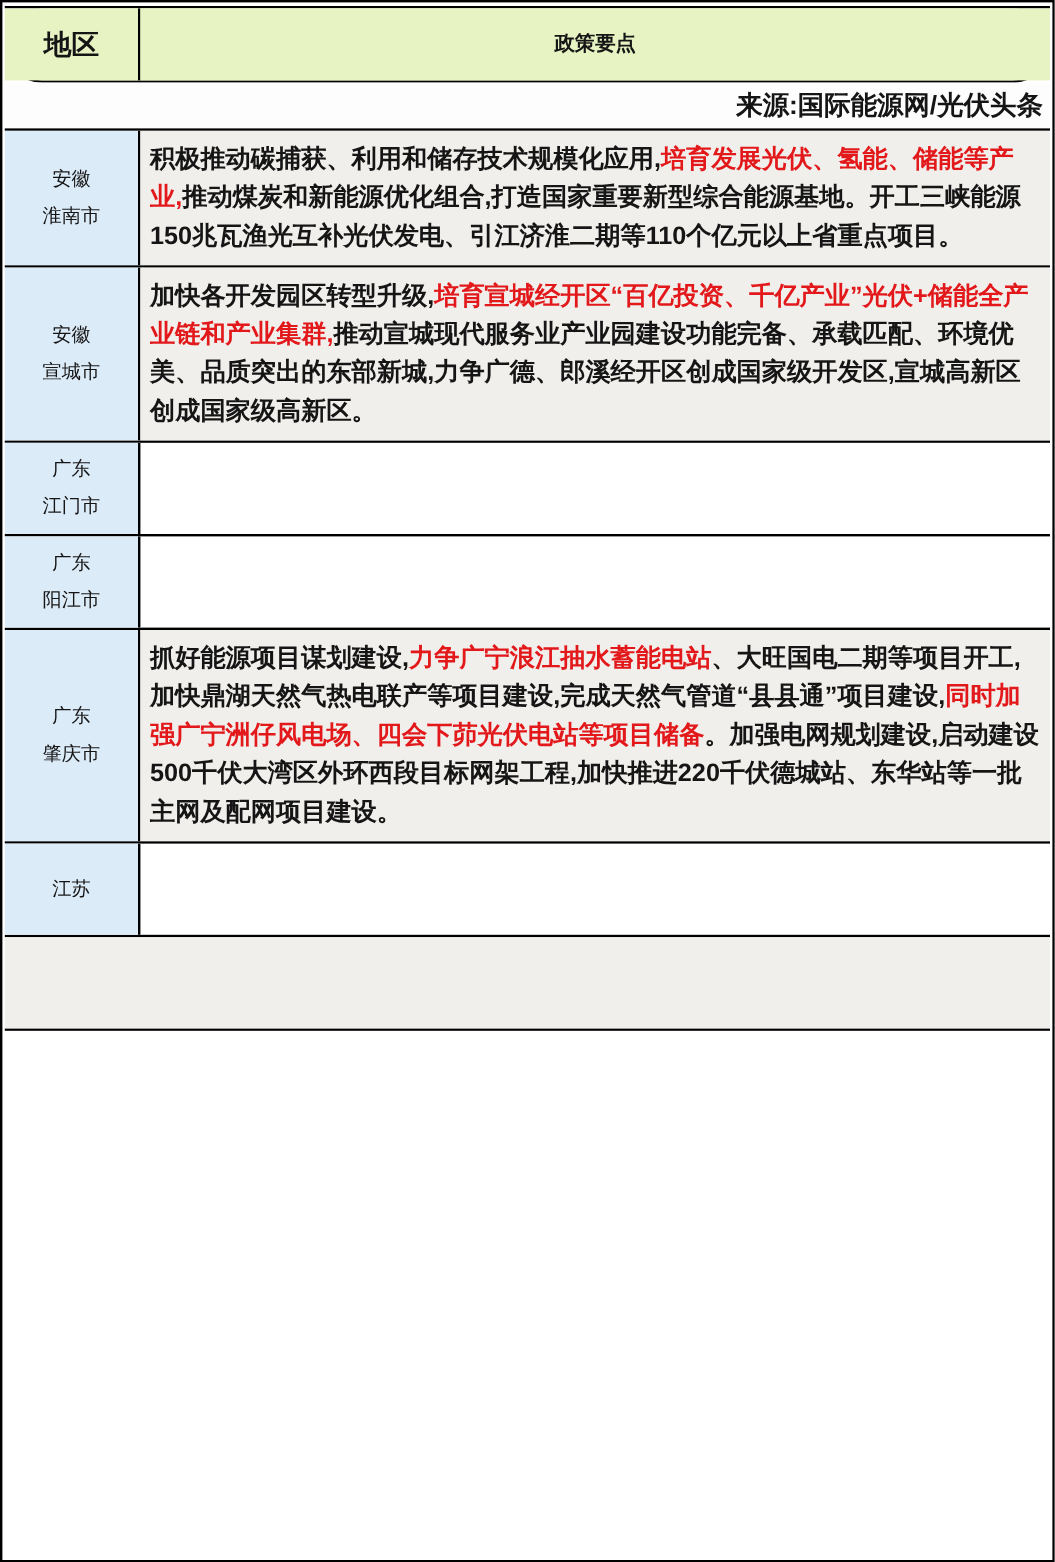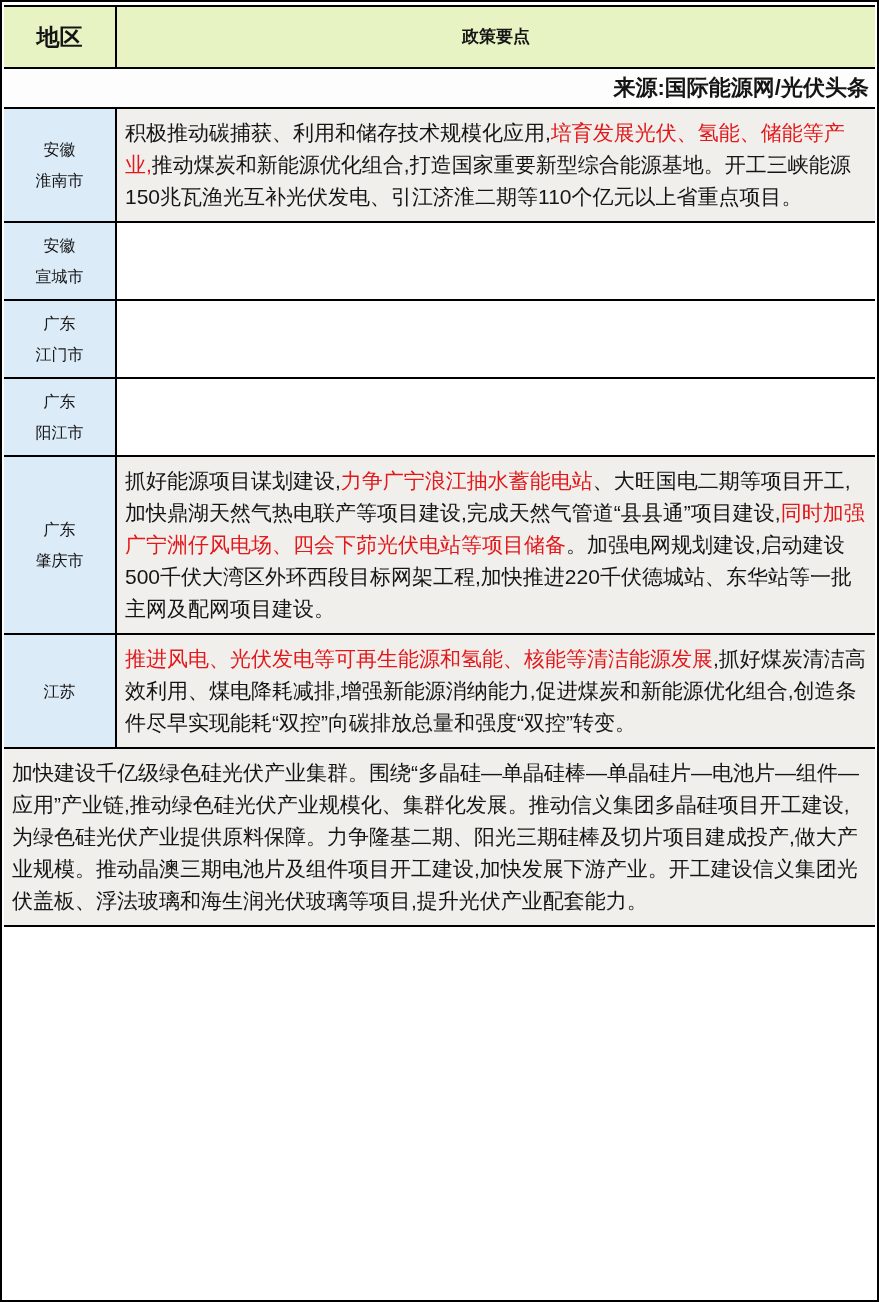--- a/index.html
+++ b/index.html
@@ -40,20 +40,21 @@
     letter-spacing:1px;
   }
   .grid{
     border-top:2px solid var(--line);
   }
   .headrow{
     display:flex;
     background:var(--head-bg);
     border-bottom:2px solid var(--line);
     min-height:62px;
+    border-radius:31px;
   }
   .cell{
     display:flex;
     align-items:center;
   }
   .cell.region{
     width:113px;
     flex:0 0 113px;
     justify-content:center;
     text-align:center;
@@ -73,20 +74,21 @@
   }
   .cell.policy{
     flex:1 1 auto;
     background:var(--policy-bg);
     padding:8px 8px;
     font-size:21px;
     line-height:32px;
     display:flex;
     flex-direction:column;
     justify-content:flex-end;
+    font-weight:bold;
   }
   .headrow .cell.policy{
     background:var(--head-bg);
     font-weight:bold;
     font-size:17px;
     justify-content:center;
     align-items:center;
     flex-direction:row;
   }
   .sourcerow{
@@ -130,20 +132,23 @@
           </div>
           <div class="cell policy">
             <div class="para"><span class="seg">积极推动碳捕获、利用和储存技术规模化应用,</span><span class="seg red">培育发展光伏、氢能、储能等产业,</span><span class="seg">推动煤炭和新能源优化组合,打造国家重要新型综合能源基地。开工三峡能源150兆瓦渔光互补光伏发电、引江济淮二期等110个亿元以上省重点项目。</span></div>
           </div>
         </div>
         <div class="trow">
           <div class="cell region">
             <span>安徽</span>
             <span>宣城市</span>
           </div>
+          <div class="cell policy">
+            <div class="para"><span class="seg">加快各开发园区转型升级,</span><span class="seg red">培育宣城经开区“百亿投资、千亿产业”光伏+储能全产业链和产业集群,</span><span class="seg">推动宣城现代服务业产业园建设功能完备、承载匹配、环境优美、品质突出的东部新城,力争广德、郎溪经开区创成国家级开发区,宣城高新区创成国家级高新区。</span></div>
+          </div>
         </div>
         <div class="trow">
           <div class="cell region">
             <span>广东</span>
             <span>江门市</span>
           </div>
         </div>
         <div class="trow">
           <div class="cell region">
             <span>广东</span>
@@ -156,24 +161,20 @@
             <span>肇庆市</span>
           </div>
           <div class="cell policy">
             <div class="para"><span class="seg">抓好能源项目谋划建设,</span><span class="seg red">力争广宁浪江抽水蓄能电站</span><span class="seg">、大旺国电二期等项目开工,加快鼎湖天然气热电联产等项目建设,完成天然气管道“县县通”项目建设,</span><span class="seg red">同时加强广宁洲仔风电场、四会下茆光伏电站等项目储备</span><span class="seg">。加强电网规划建设,启动建设500千伏大湾区外环西段目标网架工程,加快推进220千伏德城站、东华站等一批主网及配网项目建设。</span></div>
           </div>
         </div>
         <div class="trow">
           <div class="cell region">
             <span>江苏</span>
           </div>
-          <div class="cell policy">
-            <div class="para"><span class="seg red">推进风电、光伏发电等可再生能源和氢能、核能等清洁能源发展</span><span class="seg">,抓好煤炭清洁高效利用、煤电降耗减排,增强新能源消纳能力,促进煤炭和新能源优化组合,创造条件尽早实现能耗“双控”向碳排放总量和强度“双控”转变。</span></div>
-          </div>
         </div>
         <div class="trow">
           <div class="cell policy">
-            <div class="para"><span class="seg">加快建设千亿级绿色硅光伏产业集群。围绕“多晶硅—单晶硅棒—单晶硅片—电池片—组件—应用”产业链,推动绿色硅光伏产业规模化、集群化发展。推动信义集团多晶硅项目开工建设,为绿色硅光伏产业提供原料保障。力争隆基二期、阳光三期硅棒及切片项目建成投产,做大产业规模。推动晶澳三期电池片及组件项目开工建设,加快发展下游产业。开工建设信义集团光伏盖板、浮法玻璃和海生润光伏玻璃等项目,提升光伏产业配套能力。</span></div>
           </div>
         </div>
       </div>
   </div>
 </div>
 
 </body></html>

